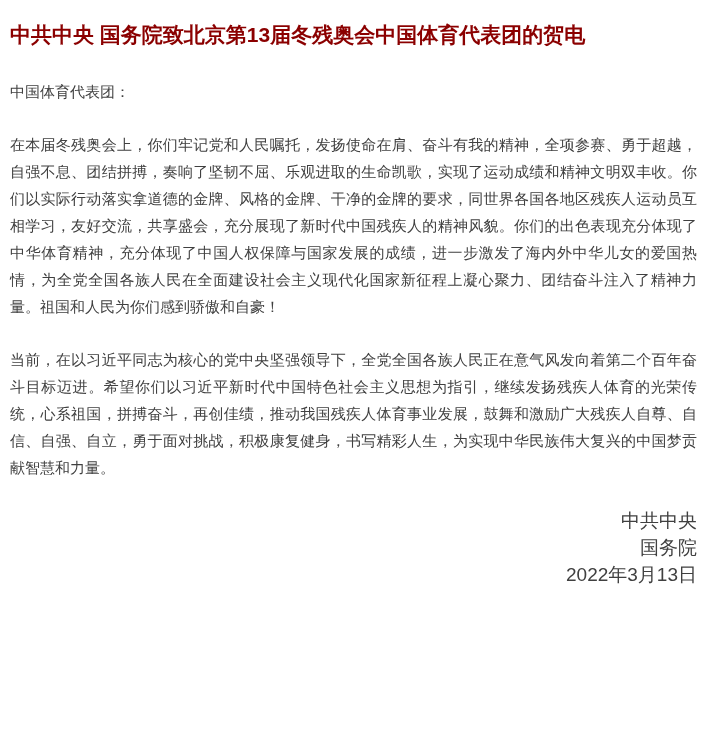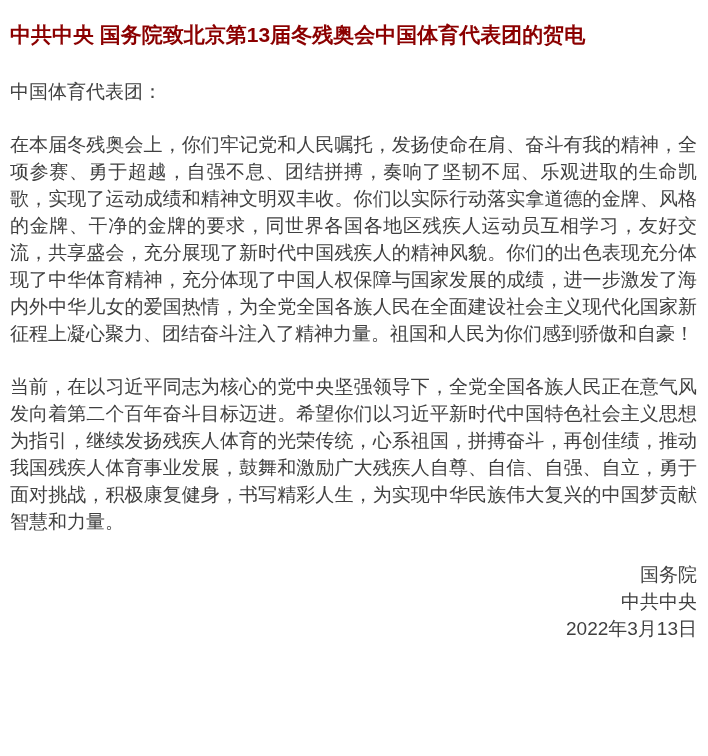--- a/index.html
+++ b/index.html
@@ -19,21 +19,21 @@
   }
   .article-title {
     font-size: 21px;
     line-height: 26px;
     font-weight: bold;
     color: #8b0000;
     margin: 0 0 30px 0;
     text-align: left;
   }
   .body-text {
-    font-size: 19px;
+    font-size: 15px;
     line-height: 27px;
     color: #404040;
     margin: 0 0 26px 0;
     text-align: justify;
     text-justify: inter-ideograph;
     word-break: break-all;
   }
   .salutation {
     text-align: left;
   }
@@ -56,18 +56,18 @@
   <h1 class="article-title">中共中央 国务院致北京第13届冬残奥会中国体育代表团的贺电</h1>
 
   <p class="body-text salutation">中国体育代表团：</p>
 
 
   <p class="body-text">在本届冬残奥会上，你们牢记党和人民嘱托，发扬使命在肩、奋斗有我的精神，全项参赛、勇于超越，自强不息、团结拼搏，奏响了坚韧不屈、乐观进取的生命凯歌，实现了运动成绩和精神文明双丰收。你们以实际行动落实拿道德的金牌、风格的金牌、干净的金牌的要求，同世界各国各地区残疾人运动员互相学习，友好交流，共享盛会，充分展现了新时代中国残疾人的精神风貌。你们的出色表现充分体现了中华体育精神，充分体现了中国人权保障与国家发展的成绩，进一步激发了海内外中华儿女的爱国热情，为全党全国各族人民在全面建设社会主义现代化国家新征程上凝心聚力、团结奋斗注入了精神力量。祖国和人民为你们感到骄傲和自豪！</p>
 
   <p class="body-text">当前，在以习近平同志为核心的党中央坚强领导下，全党全国各族人民正在意气风发向着第二个百年奋斗目标迈进。希望你们以习近平新时代中国特色社会主义思想为指引，继续发扬残疾人体育的光荣传统，心系祖国，拼搏奋斗，再创佳绩，推动我国残疾人体育事业发展，鼓舞和激励广大残疾人自尊、自信、自强、自立，勇于面对挑战，积极康复健身，书写精彩人生，为实现中华民族伟大复兴的中国梦贡献智慧和力量。</p>
 
   <div class="signature-block">
+    <span class="signature-line">中共中央</span>
     <span class="signature-line">国务院</span>
-    <span class="signature-line">中共中央</span>
     <span class="signature-line">2022年3月13日</span>
   </div>
 
 </div>
 
 </body></html>

